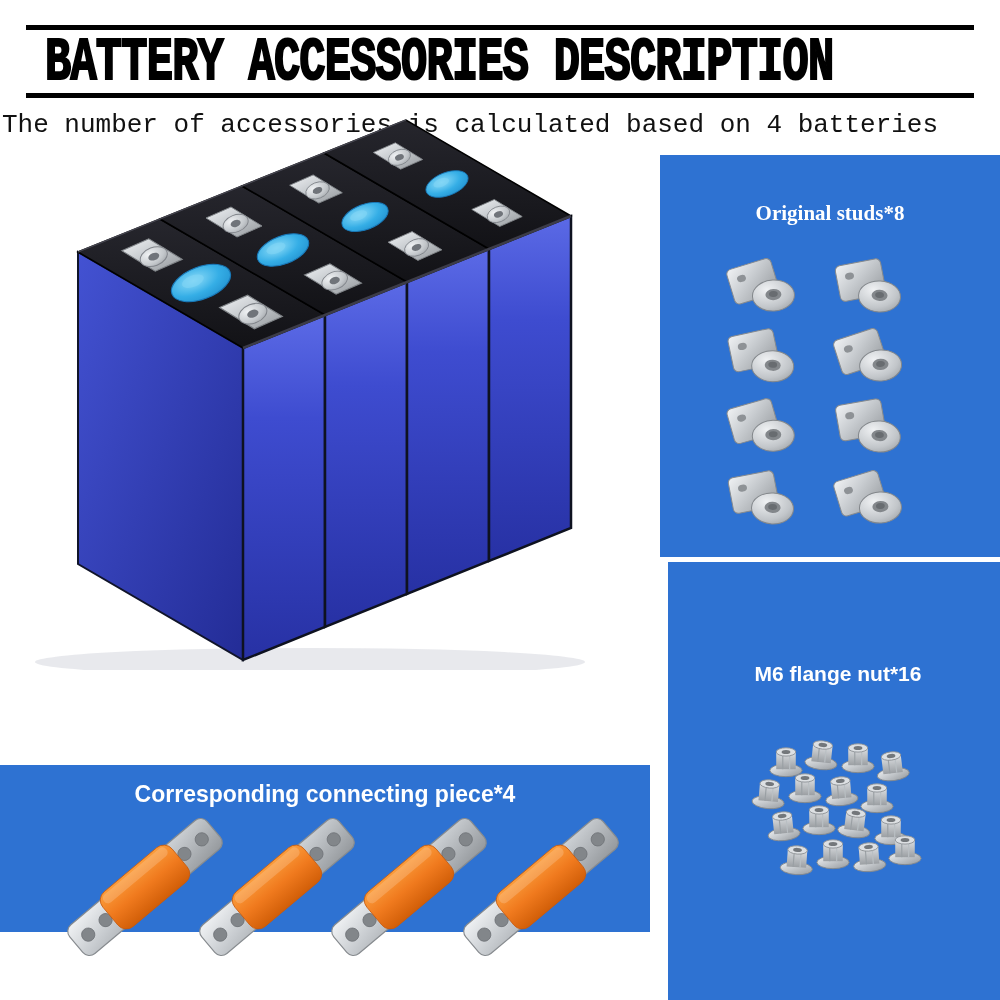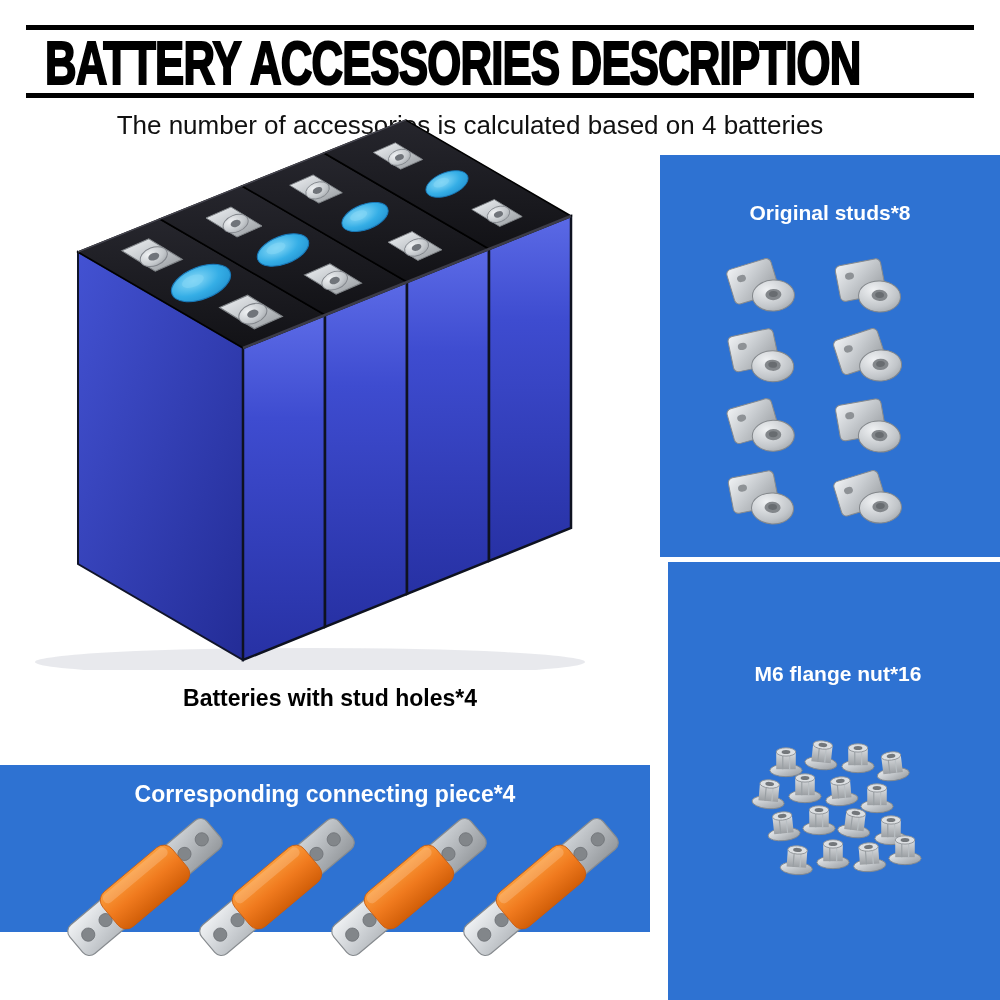--- a/index.html
+++ b/index.html
@@ -1,41 +1,41 @@
 <!DOCTYPE html>
 <html style="--panel-blue: #2e72d2; --battery-blue: #3b49cc; --battery-top: #17171c; --metal-silver: #c6cace; --connector-orange: #f07a1e; --sticker-blue: #2ba8e6; --title-text: #000000; --panel-title-text: #ffffff;"><head>
 <meta charset="utf-8">
 <style>
   * { box-sizing: border-box; }
   html, body { margin: 0; padding: 0; background: #fff; font-family: "Liberation Sans", sans-serif; }
   .page { position: relative; width: 1000px; height: 1000px; background: #fff; overflow: hidden; }
 
   .rule { height: 5px; background: var(--title-text, #000); margin: 0 26px; }
-  .header { padding-top: 25px; }
+  .header { padding-top: 25px; font-family: Liberation Mono, monospace; }
   .title-wrap { height: 58px; margin: 3px 0 2px 45px; white-space: nowrap; overflow: visible; }
   .main-title {
     display: inline-block; margin: 0; font-size: 56px; line-height: 56px; font-weight: 700;
     letter-spacing: -1px; color: var(--title-text, #000);
     transform: scale(0.78, 1.08); transform-origin: left top;
     -webkit-text-stroke: 2px var(--title-text, #000);
   }
   .subtitle { width: 940px; text-align: center; font-size: 26px; color: #111; margin: 12px 0 0 0; }
 
   .battery-area { position: absolute; left: 10px; top: 110px; width: 640px; height: 600px; }
   .battery-label { position: absolute; left: 0; top: 575px; width: 640px; text-align: center;
                    font-size: 23px; font-weight: 700; color: var(--title-text, #000); }
 
   .panel { position: absolute; background: var(--panel-blue, #2e72d2); }
   .panel svg { position: absolute; left: 0; top: 0; }
   #panel-studs { left: 660px; top: 155px; width: 340px; height: 402px; }
   #panel-nuts  { left: 668px; top: 562px; width: 340px; height: 490px; }
   #panel-conn  { left: 0;     top: 765px; width: 650px; height: 167px; }
   .panel-title { position: relative; z-index: 2; color: var(--panel-title-text, #fff);
                  font-weight: 700; text-align: center; }
-  #panel-studs .panel-title { margin-top: 46px;  font-size: 21px; }
+  #panel-studs .panel-title { margin-top: 46px;  font-size: 21px; font-family: Liberation Serif, serif; }
   #panel-nuts  .panel-title { margin-top: 100px; font-size: 21px; }
   #panel-conn  .panel-title { margin-top: 16px;  font-size: 23px; }
 </style>
 </head>
 <body>
 
 <div class="page">
 
   <svg width="0" height="0" style="position:absolute">
     <defs>
@@ -161,21 +161,20 @@
         <use href="#term" transform="translate(142,145) scale(1.08)"></use>
         <use href="#term" transform="translate(224,112) scale(1)"></use>
         <use href="#term" transform="translate(306,79) scale(0.94)"></use>
         <use href="#term" transform="translate(388,46) scale(0.88)"></use>
         <use href="#term" transform="translate(241,202) scale(1.12)"></use>
         <use href="#term" transform="translate(323,169) scale(1.02)"></use>
         <use href="#term" transform="translate(405,136) scale(0.96)"></use>
         <use href="#term" transform="translate(487,103) scale(0.9)"></use>
       </g>
     </svg>
-    <div class="battery-label">Batteries with stud holes*4</div>
   </div>
 
   <div class="panel" id="panel-studs">
     <div class="panel-title">Original studs*8</div>
     <svg viewBox="0 0 340 402" width="340" height="402">
       <use href="#stud" transform="translate(105,132) rotate(-3)"></use>
       <use href="#stud" transform="translate(212,132) rotate(3)"></use>
       <use href="#stud" transform="translate(105,202) rotate(2)"></use>
       <use href="#stud" transform="translate(212,202) rotate(-4)"></use>
       <use href="#stud" transform="translate(105,272) rotate(-2)"></use>

